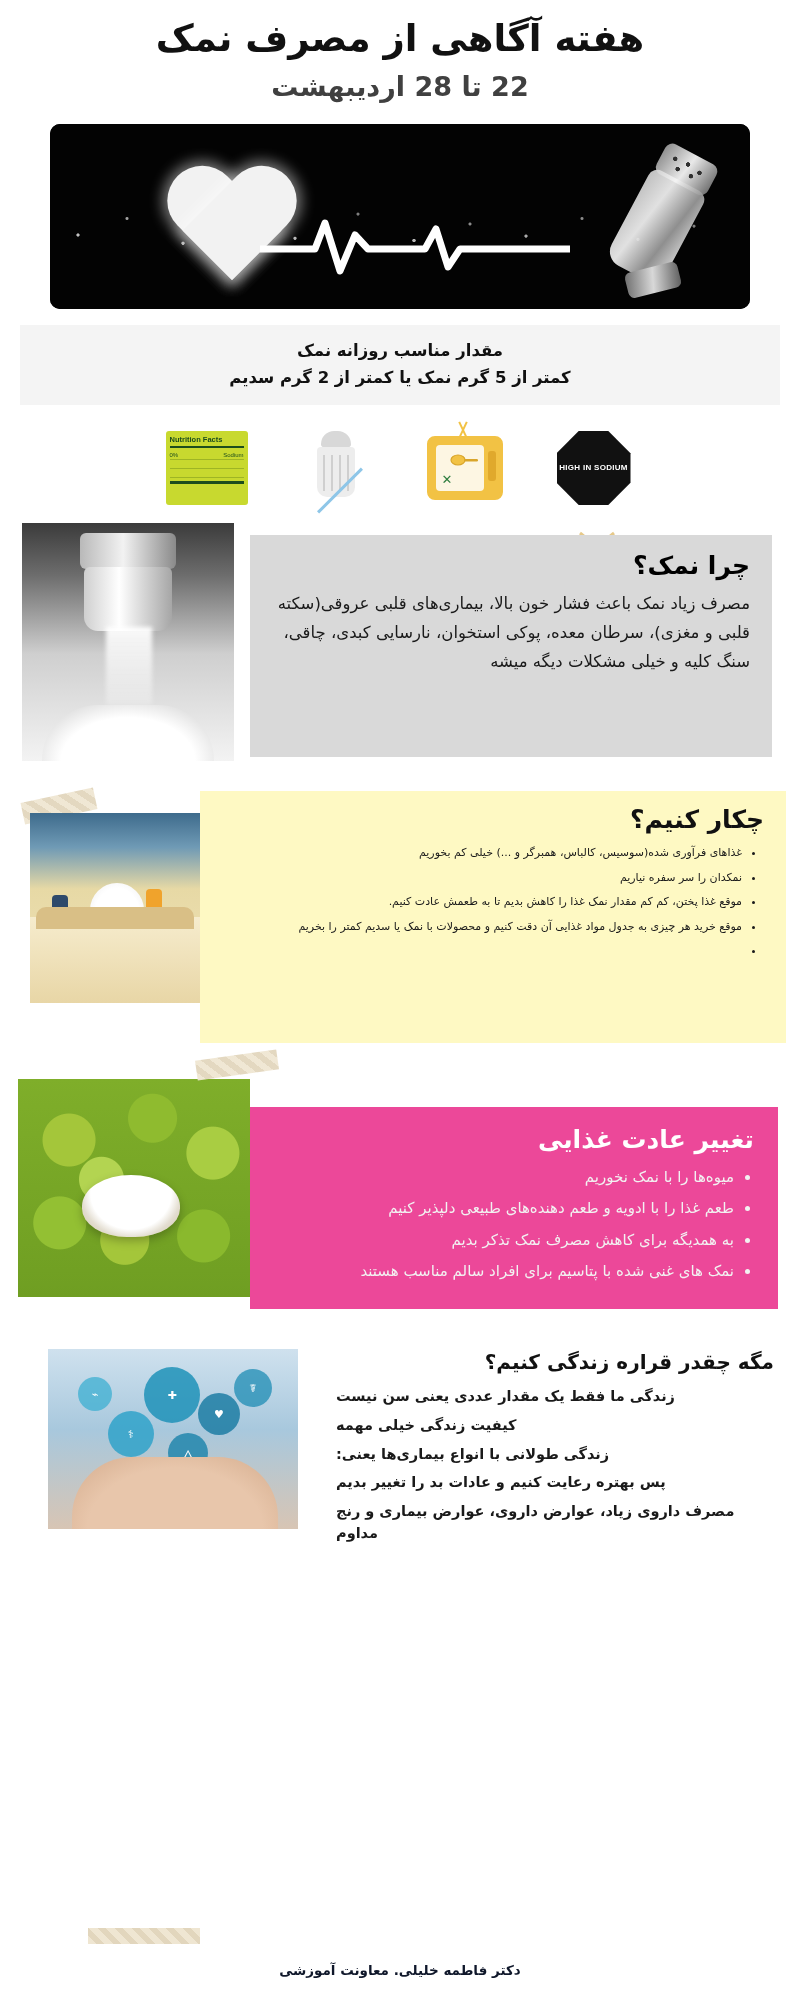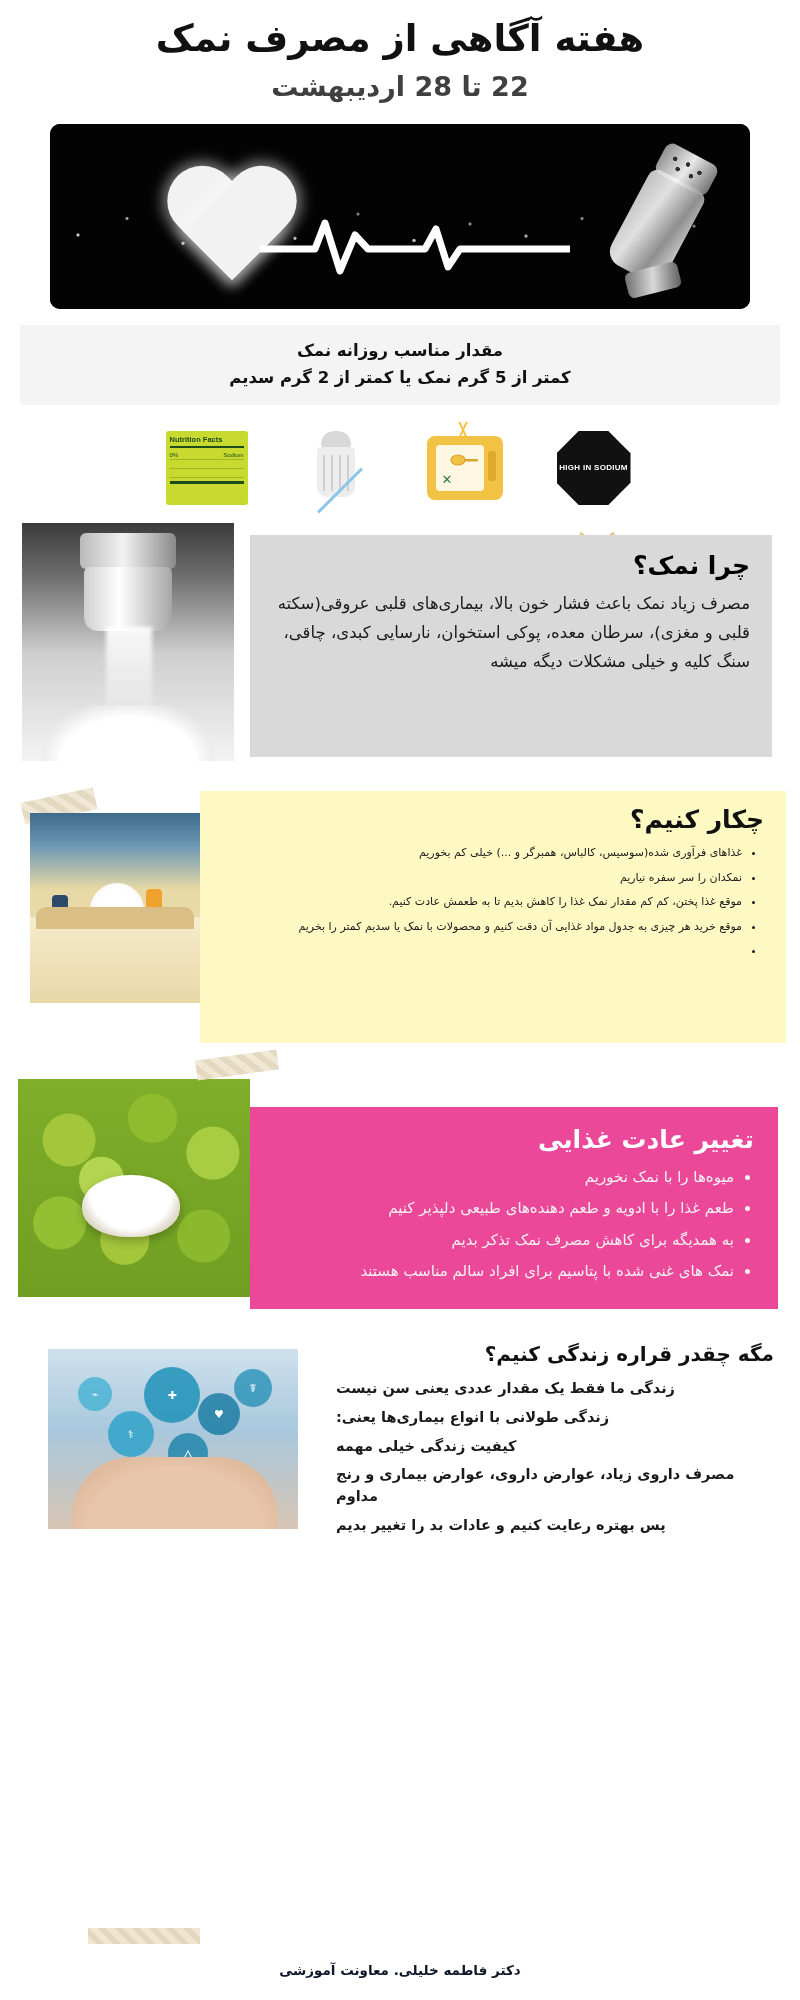--- a/index.html
+++ b/index.html
@@ -439,21 +439,21 @@
     box-shadow:0 4px 10px rgba(0,0,0,.25);
   }
 
   
   .life{
     position:relative;
     margin:26px 0 0 0;
     height:290px;
   }
   .life .panel{
-    position:absolute;right:20px;left:330px;top:0;
+    position:absolute;right:20px;left:330px;top:8px;
     padding:0 6px;
     box-sizing:border-box;
   }
   .life h3{
     margin:0 0 10px 0;font-size:20px;font-weight:bold;text-align:right;color:#111;line-height:1.35;
   }
   .life p{
     margin:0 0 7px 0;font-size:14.5px;line-height:1.5;text-align:left;color:#1a1a1a;font-weight:bold;
   }
   .life .photo{
@@ -621,24 +621,24 @@
     <div class="photo">
       <div class="bowl"></div>
     </div>
     <div class="tape" style="left:196px;top:-8px;width:82px;height:20px;transform:rotate(-8deg);"></div>
   </div>
 
   <div class="life">
     <div class="panel">
       <h3>مگه چقدر قراره زندگی کنیم؟</h3>
       <p>زندگی ما فقط یک مقدار عددی یعنی سن نیست</p>
+      <p>کیفیت زندگی خیلی مهمه</p>
       <p>زندگی طولانی با انواع بیماری‌ها یعنی:</p>
-      <p>کیفیت زندگی خیلی مهمه</p>
+      <p>پس بهتره رعایت کنیم و عادات بد را تغییر بدیم</p>
       <p>مصرف داروی زیاد، عوارض داروی، عوارض بیماری و رنج مداوم</p>
-      <p>پس بهتره رعایت کنیم و عادات بد را تغییر بدیم</p>
     </div>
     <div class="photo">
       <div class="bubble" style="left:96px;top:18px;width:56px;height:56px;">✚</div>
       <div class="bubble" style="left:150px;top:44px;width:42px;height:42px;background:rgba(20,120,160,.8);">♥</div>
       <div class="bubble" style="left:60px;top:62px;width:46px;height:46px;background:rgba(40,160,200,.8);">⚕</div>
       <div class="bubble" style="left:186px;top:20px;width:38px;height:38px;background:rgba(30,140,180,.75);">☤</div>
       <div class="bubble" style="left:30px;top:28px;width:34px;height:34px;background:rgba(60,175,210,.75);">⌁</div>
       <div class="bubble" style="left:120px;top:84px;width:40px;height:40px;background:rgba(25,130,170,.8);">🜂</div>
       <div class="hands"></div>
     </div>

